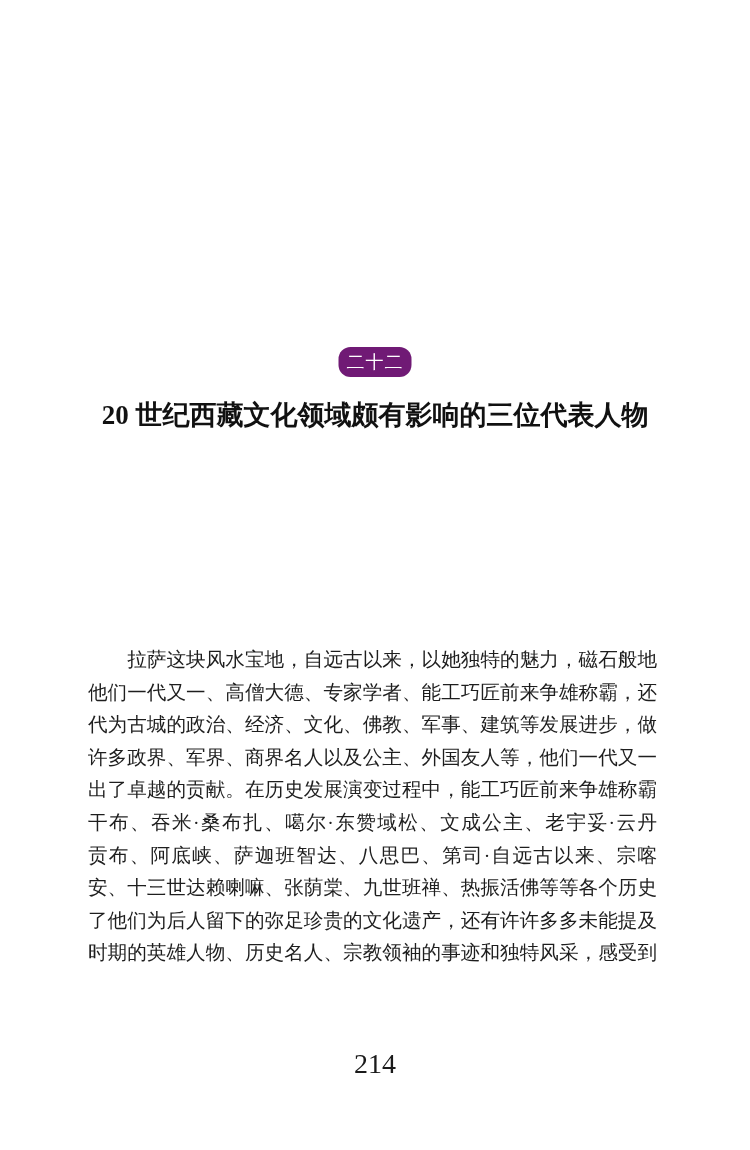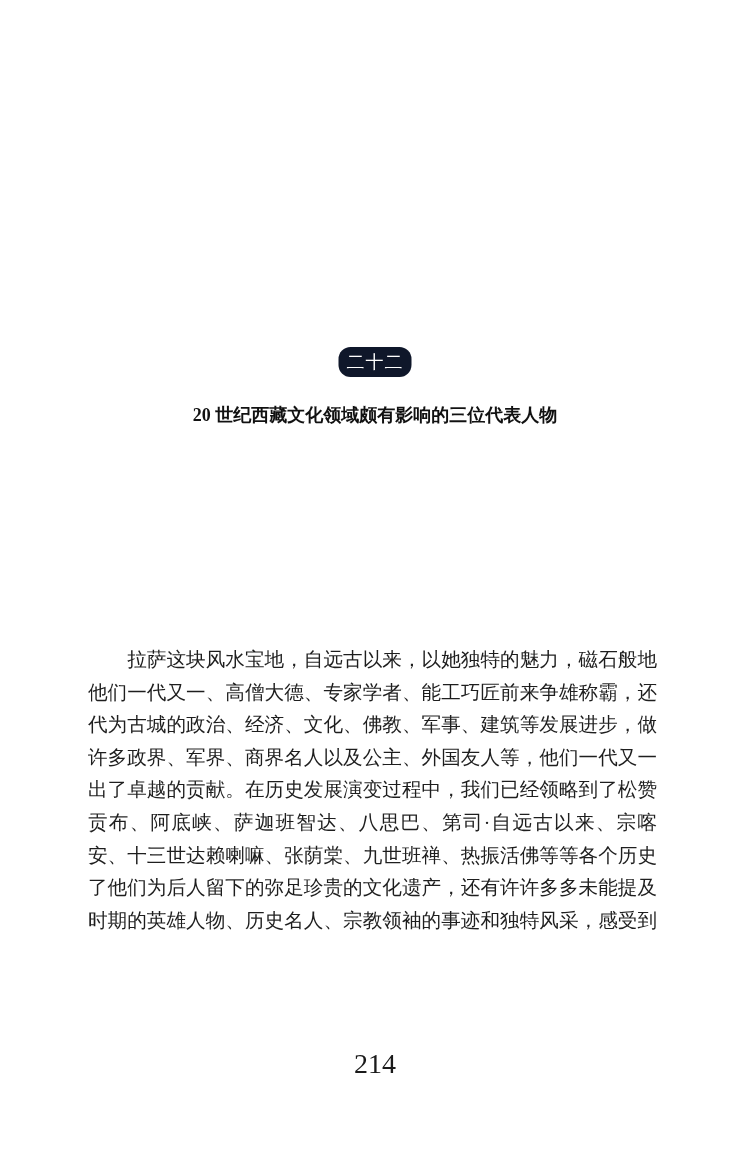--- a/index.html
+++ b/index.html
@@ -14,39 +14,39 @@
     background: #ffffff;
     overflow: hidden;
     font-family: "Liberation Serif", "DejaVu Serif", serif;
     color: #1a1a1a;
   }
   .chapter-badge {
     position: absolute;
     top: 347px;
     left: 50%;
     transform: translateX(-50%);
-    background: #0f172a;
+    background: #701a75;
     color: #ffffff;
     height: 30px;
     line-height: 30px;
     padding: 0 8px;
     font-size: 18px;
     letter-spacing: 1px;
     text-align: center;
     white-space: nowrap;
     border-radius: 12px;
   }
   .chapter-title {
     position: absolute;
     top: 398px;
     left: 0;
     width: 100%;
     margin: 0;
     text-align: center;
-    font-size: 18px;
+    font-size: 27px;
     font-weight: bold;
     line-height: 34px;
     color: #111111;
     white-space: nowrap;
   }
   .body-text {
     position: absolute;
     top: 644px;
     left: 88px;
     width: 569px;
@@ -81,21 +81,22 @@
 
   <div class="chapter-badge">二十二</div>
 
   <h1 class="chapter-title">20 世纪西藏文化领域颇有影响的三位代表人物</h1>
 
   <div class="body-text">
       <div class="body-line">拉萨这块风水宝地，自远古以来，以她独特的魅力，磁石般地</div>
       <div class="body-line">他们一代又一、高僧大德、专家学者、能工巧匠前来争雄称霸，还有</div>
       <div class="body-line">代为古城的政治、经济、文化、佛教、军事、建筑等发展进步，做</div>
       <div class="body-line">许多政界、军界、商界名人以及公主、外国友人等，他们一代又一</div>
-      <div class="body-line">出了卓越的贡献。在历史发展演变过程中，我们已经领略到了松赞</div>
+      <div class="body-line">出了卓越的贡献。在历史发展演变过程中，能工巧匠前来争雄称霸</div>
+      <div class="body-line">干布、吞米·桑布扎、噶尔·东赞域松、文成公主、老宇妥·云丹</div>
       <div class="body-line">贡布、阿底峡、萨迦班智达、八思巴、第司·自远古以来、宗喀巴、</div>
       <div class="body-line">安、十三世达赖喇嘛、张荫棠、九世班禅、热振活佛等等各个历史</div>
       <div class="body-line">了他们为后人留下的弥足珍贵的文化遗产，还有许许多多未能提及</div>
       <div class="body-line">时期的英雄人物、历史名人、宗教领袖的事迹和独特风采，感受到</div>
     </div>
 
   <div class="page-number">214</div>
 
 </div>
 

